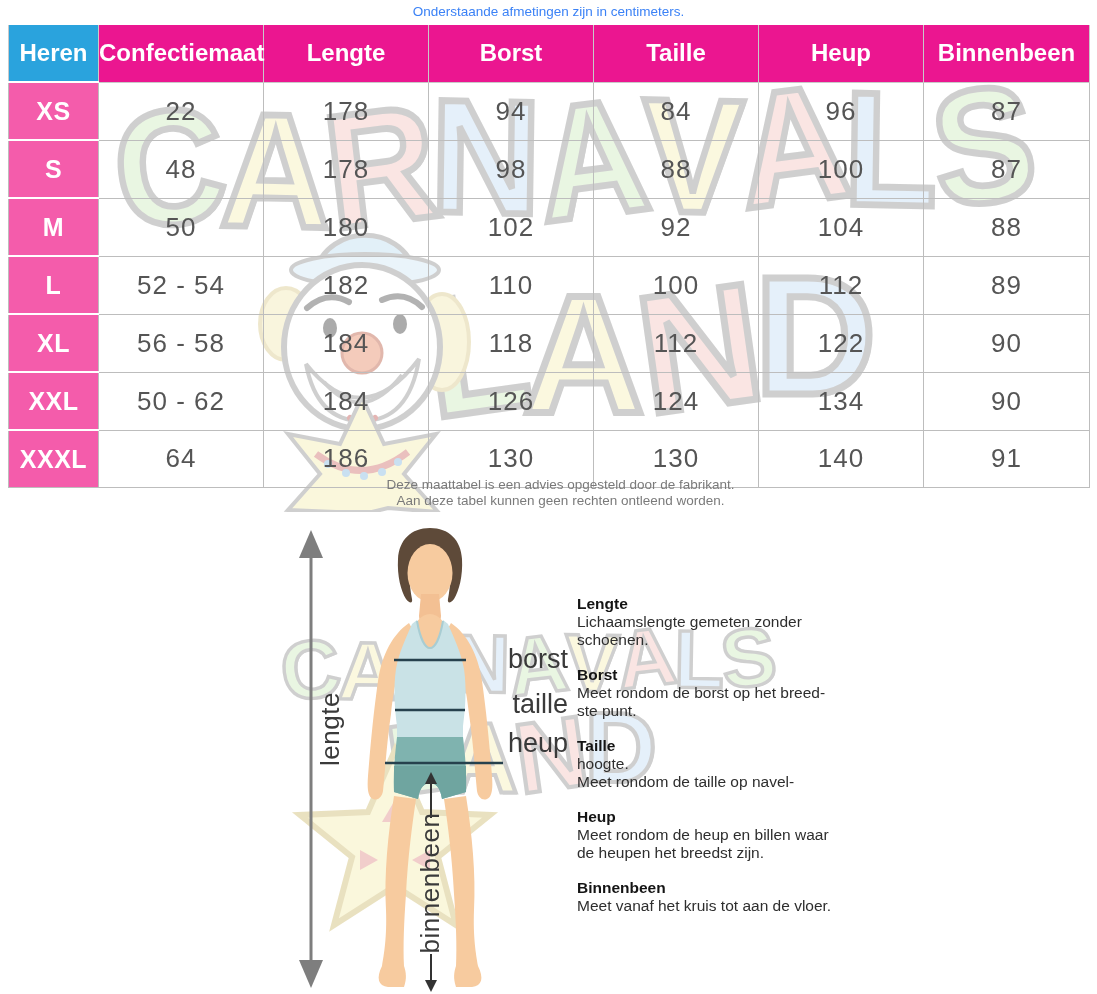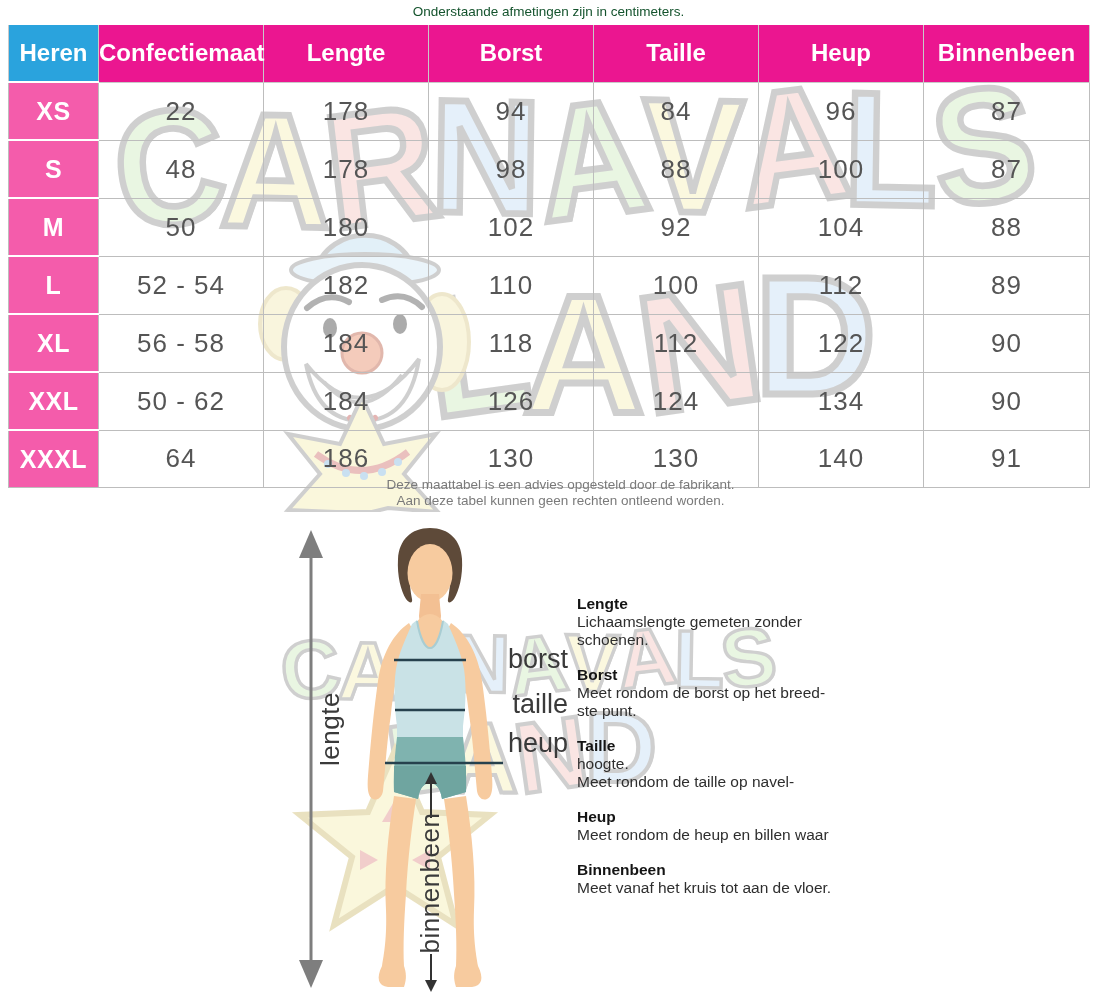--- a/index.html
+++ b/index.html
@@ -2,21 +2,21 @@
 <html><head>
 <meta charset="utf-8">
 <style>
   html,body{margin:0;padding:0;}
   body{width:1097px;height:994px;position:relative;background:#ffffff;overflow:hidden;
        font-family:"Liberation Sans",sans-serif;}
   .layer{position:absolute;left:0;top:0;width:1097px;height:994px;}
 
   
   .top-note{position:absolute;left:0;top:4px;width:1097px;text-align:center;
-            font-size:13.5px;color:#14532d;z-index:3;}
+            font-size:13.5px;color:#3b82f6;z-index:3;}
   .disclaimer{position:absolute;left:0;top:477px;width:1097px;text-align:center;
               font-size:13.5px;line-height:16px;color:#7a7a7a;z-index:3;margin-left:12px;}
 
   
   table.size-table{position:absolute;left:8px;top:25px;width:1081px;z-index:2;
                    border-collapse:collapse;table-layout:fixed;}
   .size-table th,.size-table td{height:56px;padding:0;text-align:center;vertical-align:middle;
                    border:1px solid var(--grid,#bdbdbd);}
   .size-table th{background:var(--header_bg,#eb1690);color:var(--header_text,#fff);
                  font-size:24px;font-weight:bold;border-color:#c9c9c9;}
@@ -240,18 +240,19 @@
     <div class="def-line">ste punt.</div>
   </div>
   <div class="def">
     <div class="def-term">Taille</div>
     <div class="def-line">hoogte.</div>
     <div class="def-line">Meet rondom de taille op navel-</div>
   </div>
   <div class="def">
     <div class="def-term">Heup</div>
     <div class="def-line">Meet rondom de heup en billen waar</div>
+    <div class="def-line">de heupen het breedst zijn.</div>
   </div>
   <div class="def">
     <div class="def-term">Binnenbeen</div>
     <div class="def-line">Meet vanaf het kruis tot aan de vloer.</div>
   </div>
 </div>
 
 </body></html>

